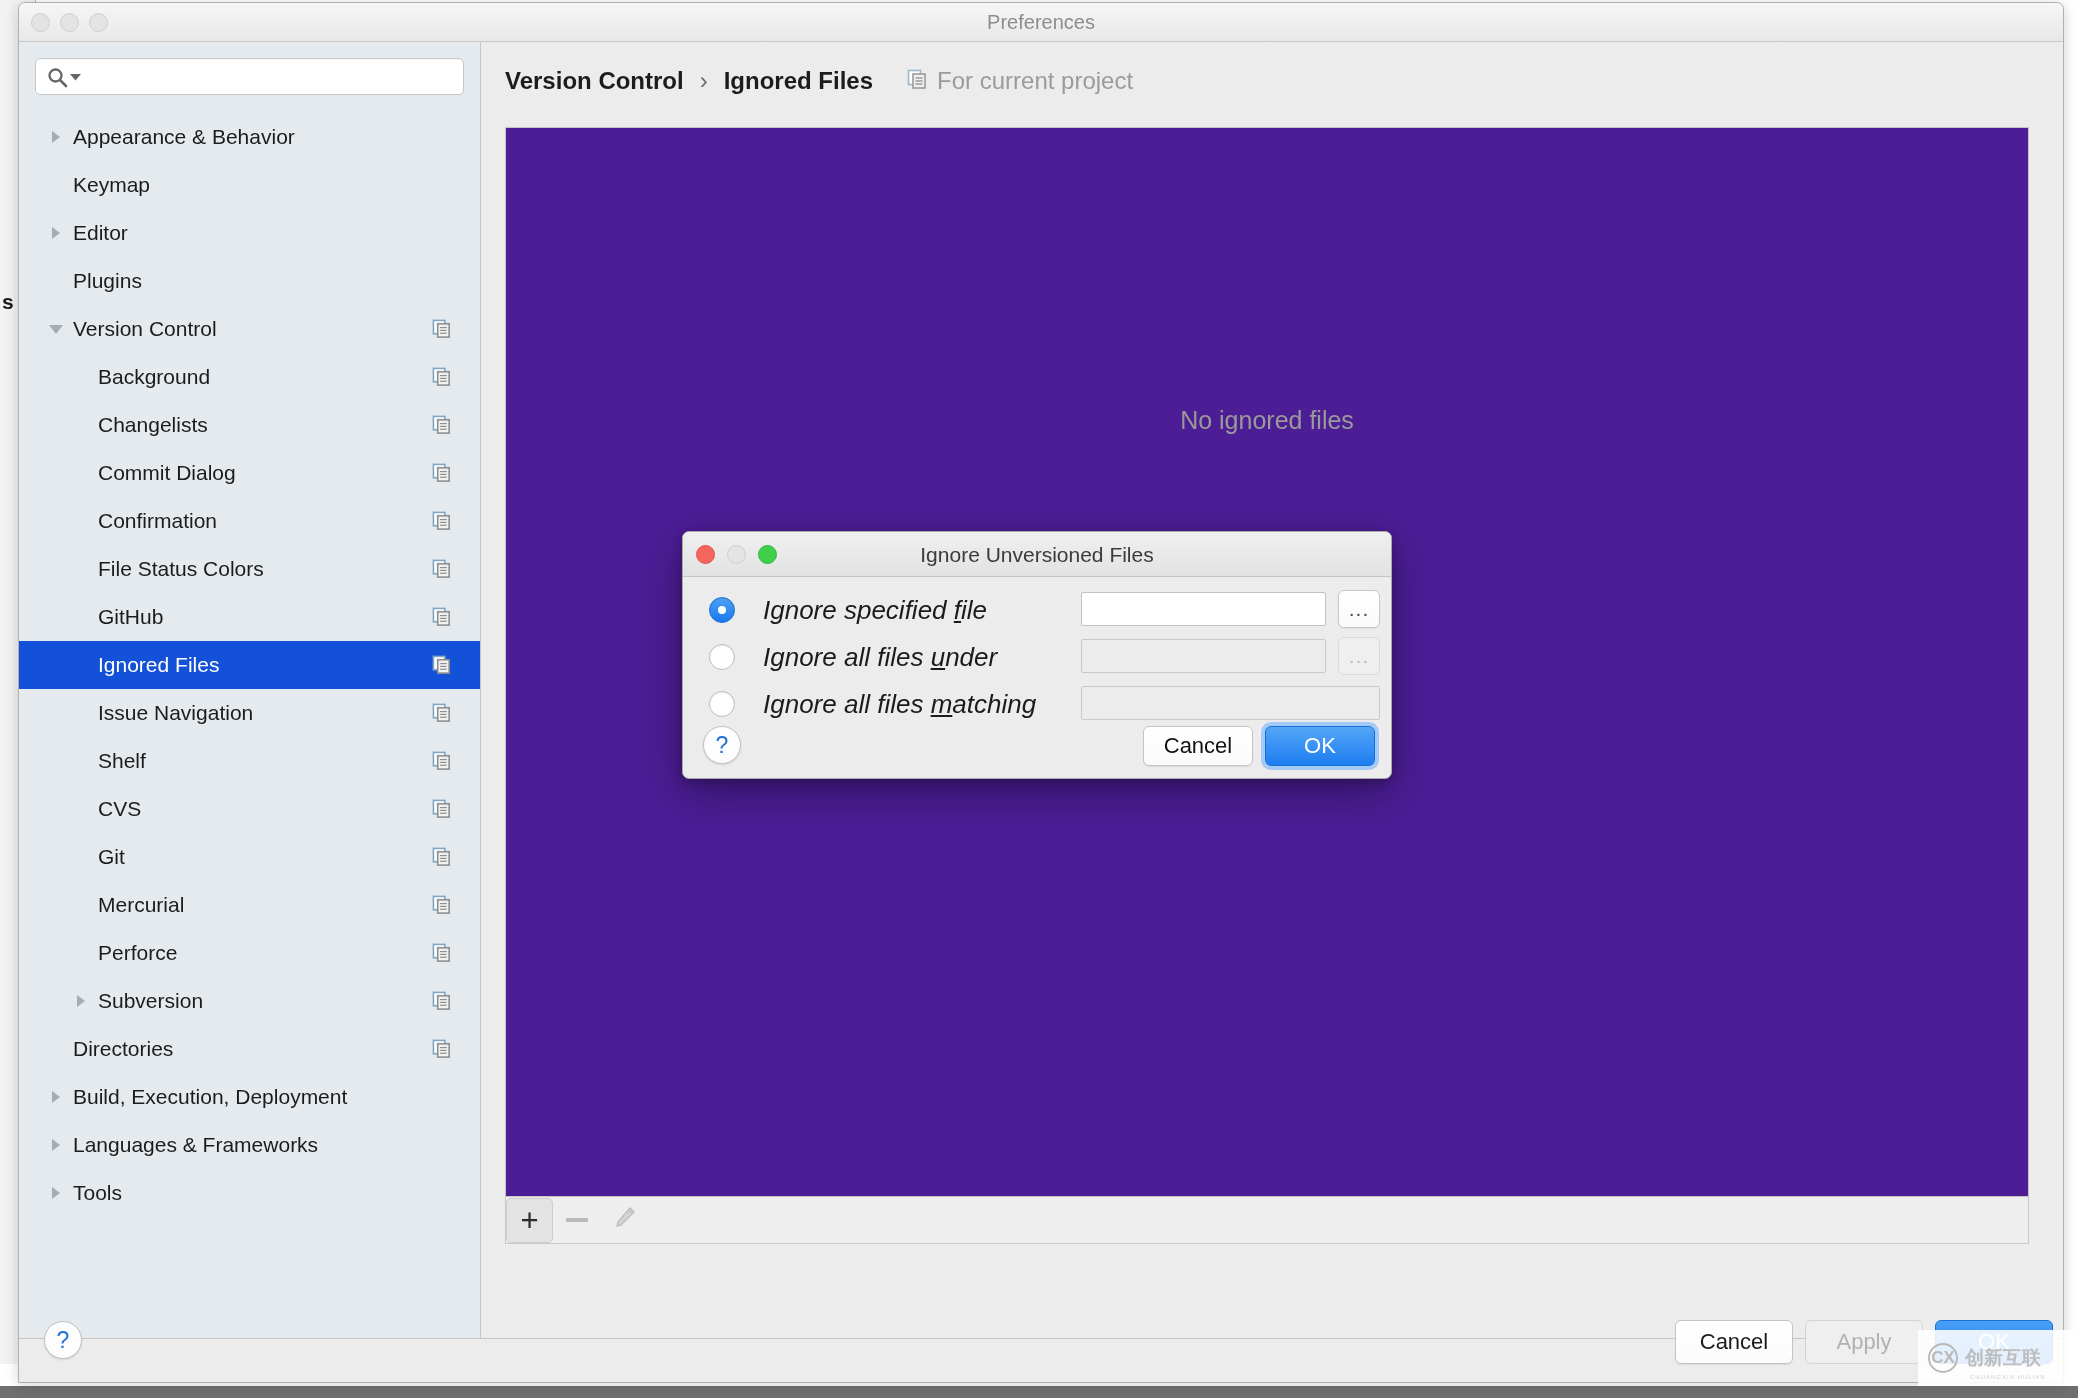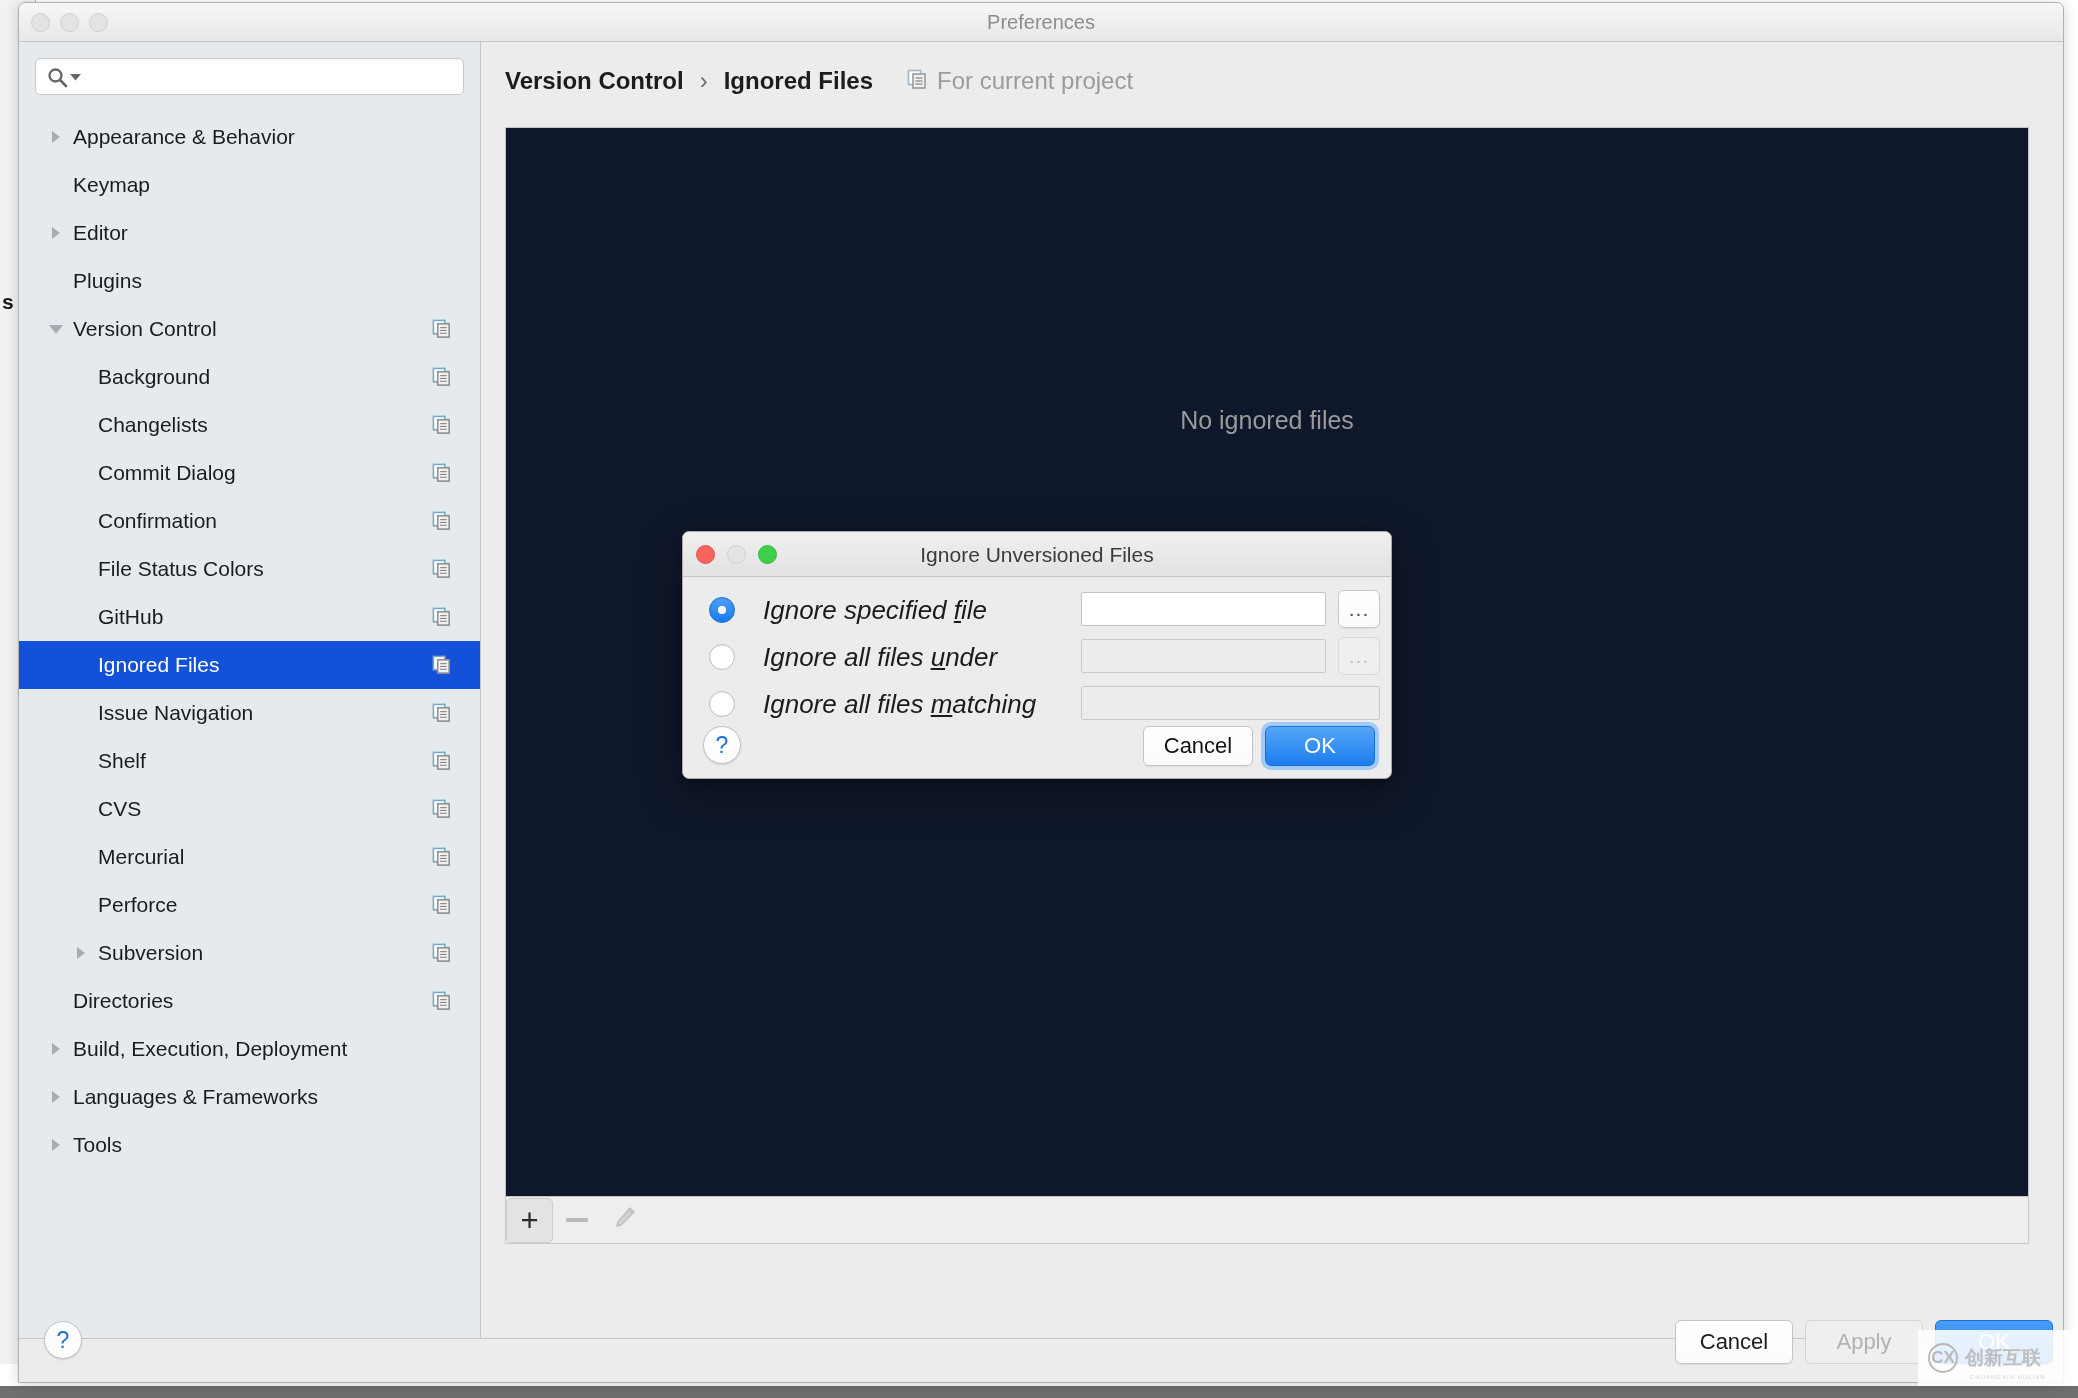--- a/index.html
+++ b/index.html
@@ -158,21 +158,21 @@
     display: flex; align-items: center; gap: 9px;
     margin-left: 34px;
     justify-content: flex-end;
   }
   #crumb-project-label { font-size: 24px; color: #9b9b9b; }
 
   #content-box {
     position: absolute;
     left: 24px; top: 85px;
     width: 1524px; height: 1070px;
-    background: #0f172a;
+    background: #4c1d95;
     border: 1px solid #c4c4c4;
   }
   #empty-text {
     position: absolute; left: 0; right: 0; top: 278px;
     text-align: center;
     font-size: 25px; color: #9a9a9a;
   }
 
   #list-toolbar {
     position: absolute;
@@ -529,20 +529,31 @@
       <rect x="1.5" y="1.5" width="12" height="14" fill="#ffffff" stroke="#7ea8c4" stroke-width="1.7"></rect>
       <rect x="6" y="5" width="12" height="14" fill="#f2f2f2" stroke="#8f8f8f" stroke-width="1.7"></rect>
       <line x1="8.5" y1="9" x2="15.5" y2="9" stroke="#8f8f8f" stroke-width="1.3"></line>
       <line x1="8.5" y1="12" x2="15.5" y2="12" stroke="#8f8f8f" stroke-width="1.3"></line>
       <line x1="8.5" y1="15" x2="15.5" y2="15" stroke="#8f8f8f" stroke-width="1.3"></line>
     </svg></span>
           </div>
           <div class="nav-row level1">
             <span class="twisty"></span>
             <span class="nav-label">CVS</span>
+            <span class="copy-icon"><svg width="20" height="20" viewBox="0 0 21 21">
+      <rect x="1.5" y="1.5" width="12" height="14" fill="#ffffff" stroke="#7ea8c4" stroke-width="1.7"></rect>
+      <rect x="6" y="5" width="12" height="14" fill="#f2f2f2" stroke="#8f8f8f" stroke-width="1.7"></rect>
+      <line x1="8.5" y1="9" x2="15.5" y2="9" stroke="#8f8f8f" stroke-width="1.3"></line>
+      <line x1="8.5" y1="12" x2="15.5" y2="12" stroke="#8f8f8f" stroke-width="1.3"></line>
+      <line x1="8.5" y1="15" x2="15.5" y2="15" stroke="#8f8f8f" stroke-width="1.3"></line>
+    </svg></span>
+          </div>
+          <div class="nav-row level1">
+            <span class="twisty"></span>
+            <span class="nav-label">Git</span>
             <span class="copy-icon"><svg width="20" height="20" viewBox="0 0 21 21">
       <rect x="1.5" y="1.5" width="12" height="14" fill="#ffffff" stroke="#7ea8c4" stroke-width="1.7"></rect>
       <rect x="6" y="5" width="12" height="14" fill="#f2f2f2" stroke="#8f8f8f" stroke-width="1.7"></rect>
       <line x1="8.5" y1="9" x2="15.5" y2="9" stroke="#8f8f8f" stroke-width="1.3"></line>
       <line x1="8.5" y1="12" x2="15.5" y2="12" stroke="#8f8f8f" stroke-width="1.3"></line>
       <line x1="8.5" y1="15" x2="15.5" y2="15" stroke="#8f8f8f" stroke-width="1.3"></line>
     </svg></span>
           </div>
           <div class="nav-row level1">
             <span class="twisty"></span>

